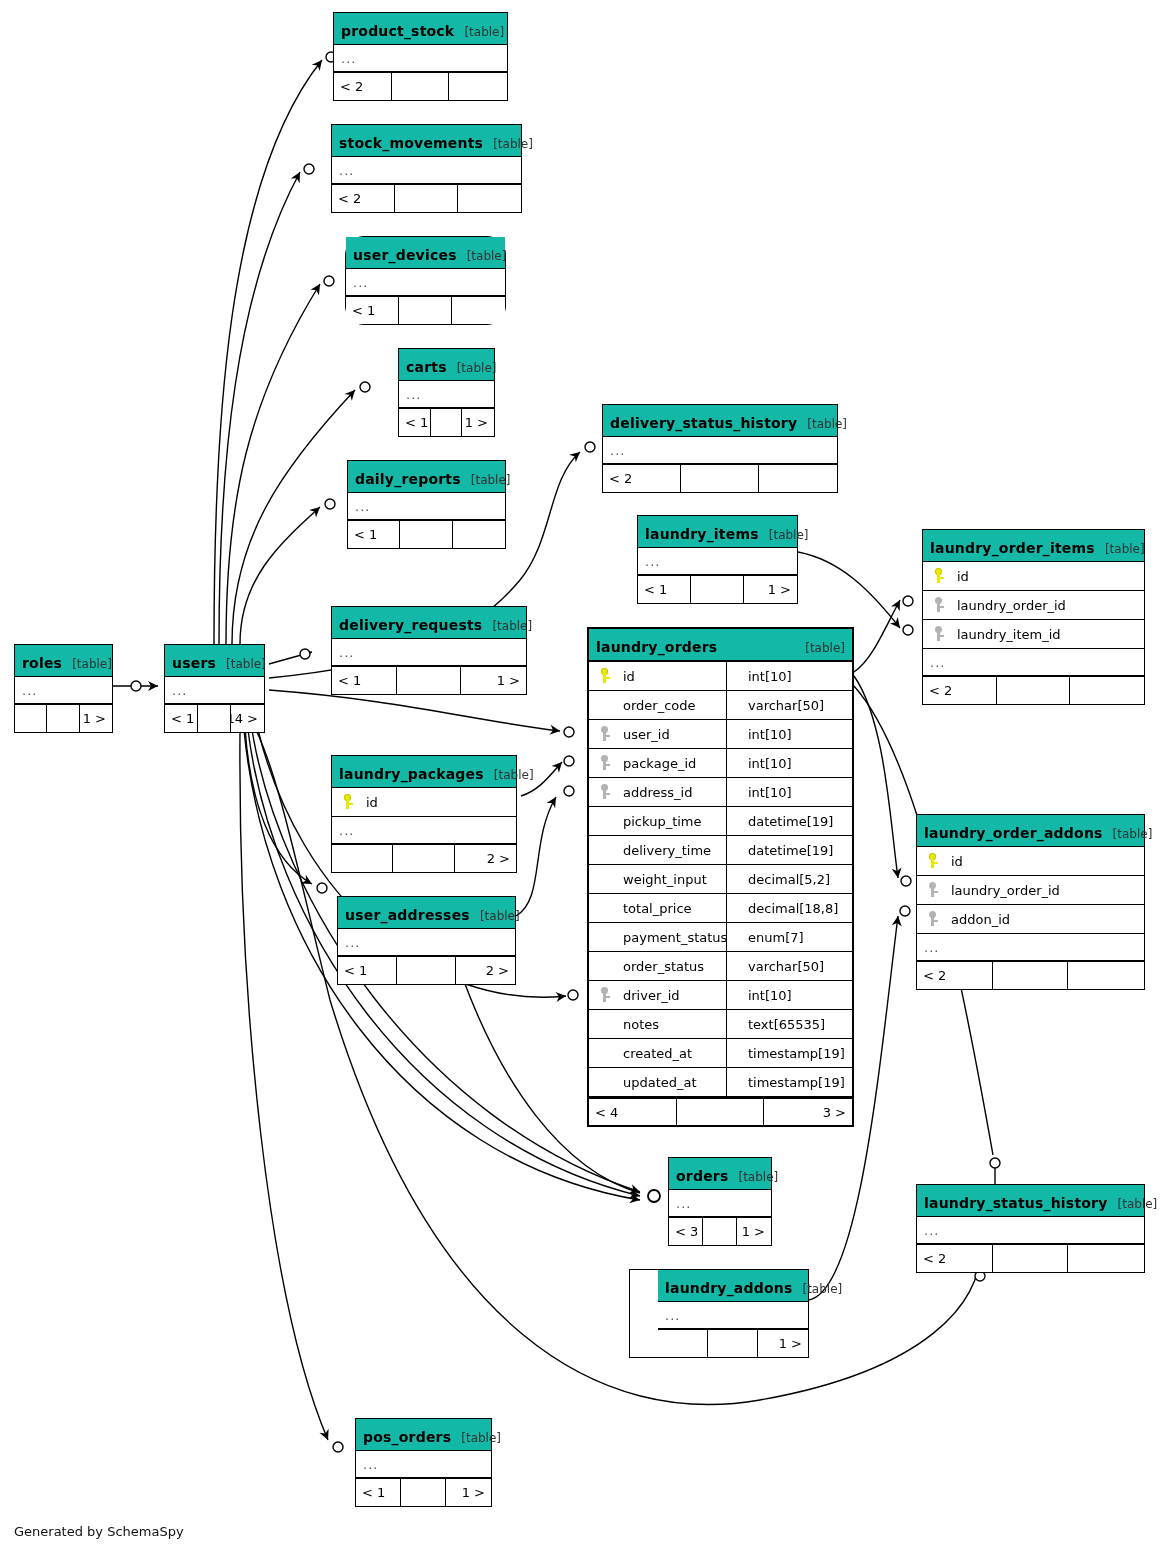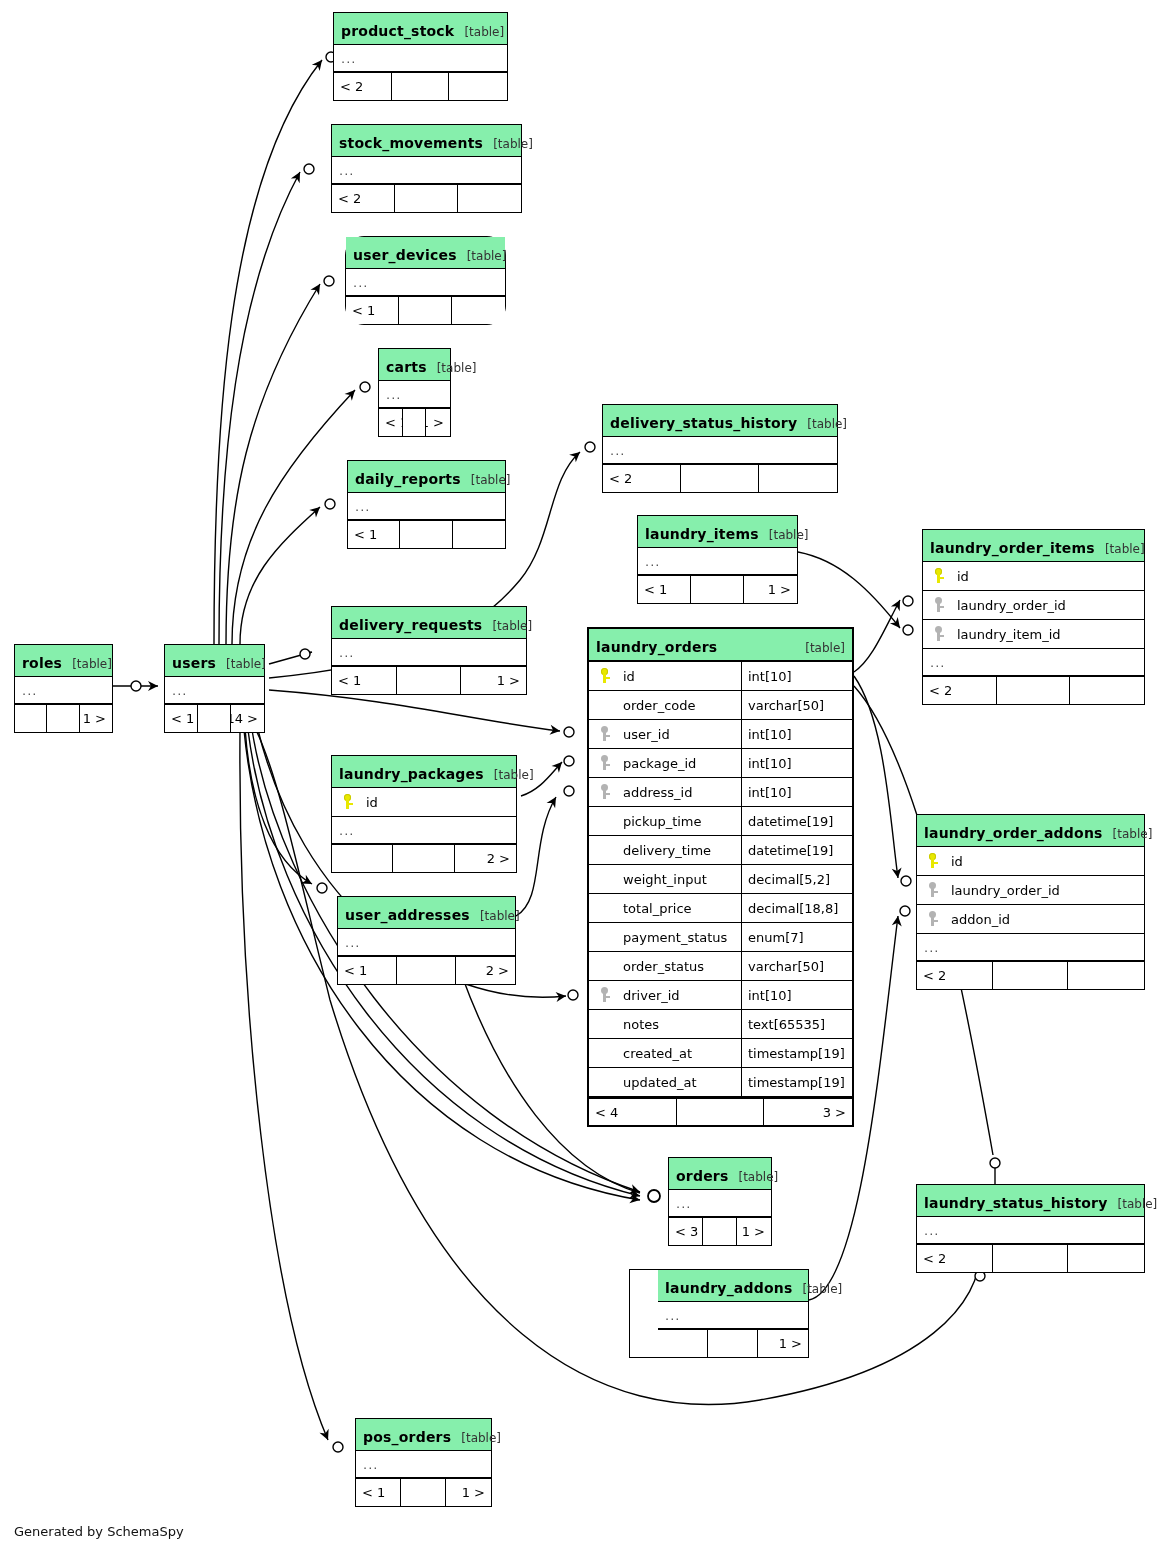--- a/index.html
+++ b/index.html
@@ -18,21 +18,21 @@
     box-sizing:border-box;
     border:1px solid #000;
     background:#ffffff;
     font-size:13px;
     color:#000;
     z-index:5;
   }
   .tbl.focus{border:2px solid #000;box-shadow:0 0 0 0 #000;}
   .thead{
     box-sizing:border-box;
-    background:#86efac;
+    background:#14b8a6;
     border-bottom:1px solid #000;
     padding:4px 7px 5px 7px;
     display:flex;align-items:baseline;justify-content:space-between;
     white-space:nowrap;
   }
   .tbl.focus .thead{border-bottom:2px solid #000;}
   .tname{font-weight:bold;font-size:14px;letter-spacing:.2px;}
   .ttag{font-size:12px;color:#333;padding-left:10px;margin-top:8px;}
 
   .row{
@@ -43,21 +43,21 @@
     align-items:center;
   }
   .row:last-child{border-bottom:none;}
   .cname{
     flex:1 1 auto;display:flex;align-items:center;
     padding-left:6px;overflow:hidden;white-space:nowrap;
   }
   .ctype{
     flex:0 0 auto;width:104px;
     border-left:1px solid #000;
-    padding-left:6px;height:100%;
+    padding-left:21px;height:100%;
     display:flex;align-items:center;white-space:nowrap;
   }
   .row.dots{height:27px;color:#555;}
   .row.dots .cname{padding-left:7px;letter-spacing:1px;}
 
   
   .key{
     flex:0 0 auto;width:20px;height:16px;margin-right:6px;margin-left:2px;
     position:relative;
   }
@@ -223,21 +223,21 @@
         </div>
         <div class="row dots">
           <div class="cname">...</div>
         </div>
         <div class="tfoot">
           <div class="fc l">&lt; 1</div>
           <div class="fc m"></div>
           <div class="fc r"></div>
         </div>
       </div>
-      <div class="tbl" style="left: 378px; top: 348px; width: 73px;">
+      <div class="tbl" style="left: 398px; top: 348px; width: 97px;">
         <div class="thead">
           <span class="tname">carts</span>
           <span class="ttag">[table]</span>
         </div>
         <div class="row dots">
           <div class="cname">...</div>
         </div>
         <div class="tfoot">
           <div class="fc l">&lt; 1</div>
           <div class="fc m"></div>

